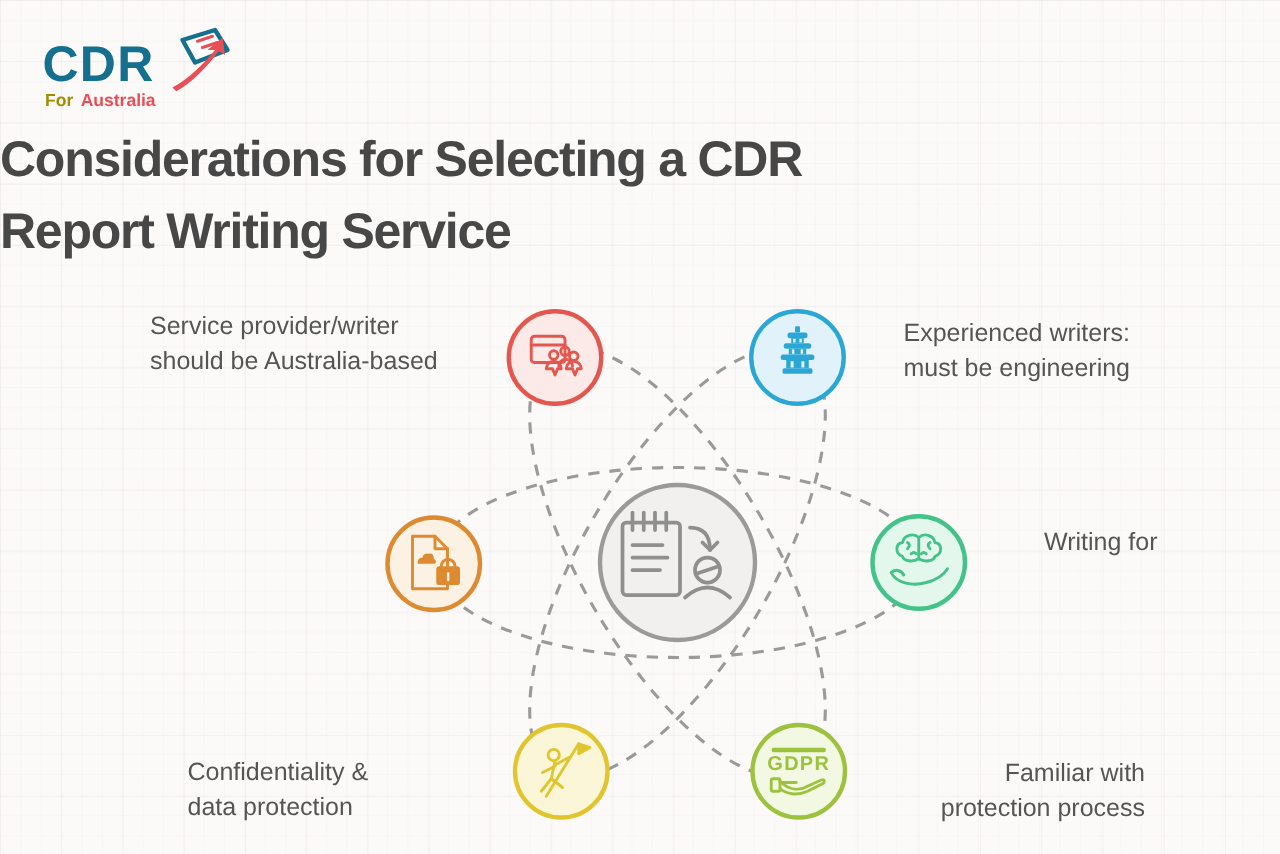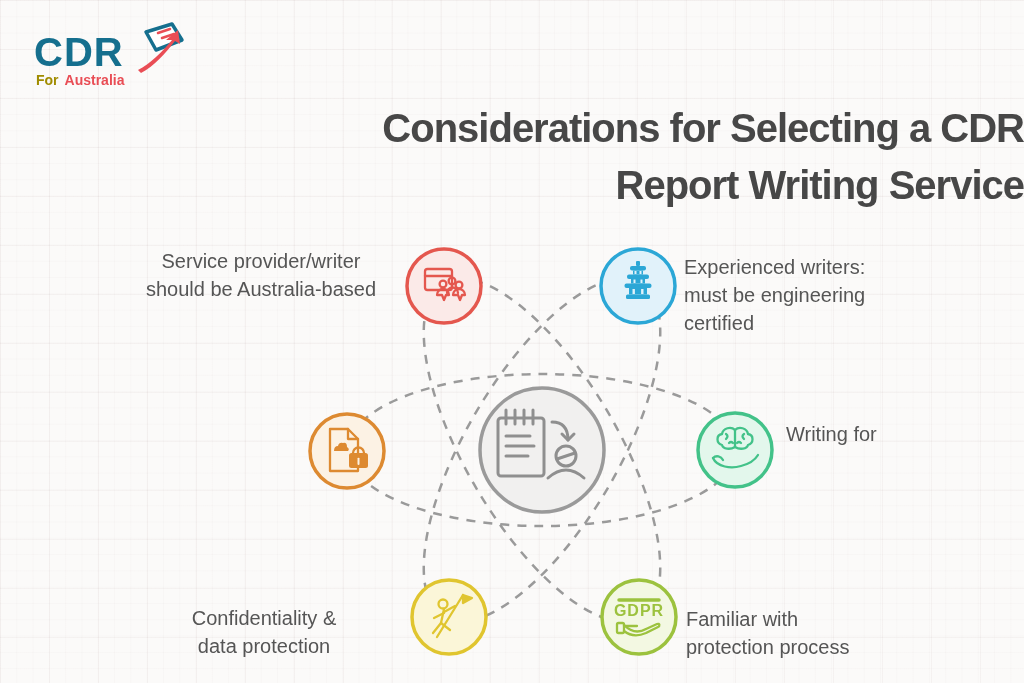--- a/index.html
+++ b/index.html
@@ -28,30 +28,30 @@
   .logo-cdr{
     position:absolute;left:0;top:8px;
     font-size:40px;font-weight:700;letter-spacing:1px;color:#156F8E;
   }
   .logo-sub{position:absolute;left:2px;top:50px;font-size:14px;font-weight:700;white-space:nowrap;}
   .logo-for{color:#A08C00;}
   .logo-country{color:#E94D55;margin-left:6px;}
   .logo-mark{position:absolute;left:92px;top:-4px;}
   .title{
     position:absolute;left:0;right:0;top:100px;z-index:3;
-    text-align:right;color:#474747;font-weight:700;
+    text-align:left;color:#474747;font-weight:700;
     font-size:40px;line-height:57px;letter-spacing:-1px;
   }
   .diagram-svg{position:absolute;left:0;top:0;z-index:1;}
   .node-label{
     position:absolute;z-index:2;
     font-size:20px;line-height:28px;color:#555555;
   }
-  .ta-r{text-align:center;}
-  .ta-l{text-align:left;}
+  .ta-r{text-align:left;}
+  .ta-l{text-align:right;}
 </style>
 </head>
 <body>
 
 <div class="canvas">
 
   <div class="logo">
     <span class="logo-cdr">CDR</span>
     <span class="logo-mark">
       <svg width="66" height="60" viewBox="0 0 66 60">
@@ -179,21 +179,20 @@
   </svg>
 
   <div class="node-label ta-r" style="left:120px;top:247px;width:282px;">
     <div>Service provider/writer</div>
     <div>should be Australia-based</div>
   </div>
 
   <div class="node-label ta-l" style="left:684px;top:253px;width:220px;">
     <div>Experienced writers:</div>
     <div>must be engineering</div>
-    <div>certified</div>
   </div>
 
 
   <div class="node-label ta-l" style="left:786px;top:420px;width:140px;">
     <div>Writing for</div>
   </div>
 
   <div class="node-label ta-r" style="left:150px;top:604px;width:228px;">
     <div>Confidentiality &amp;</div>
     <div>data protection</div>

